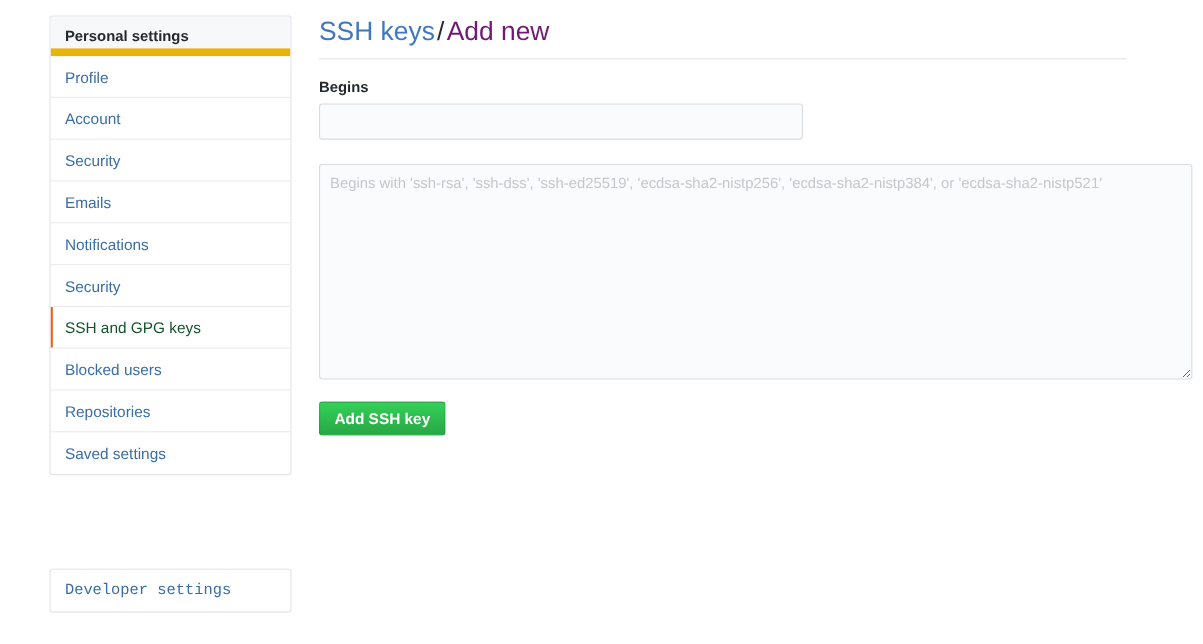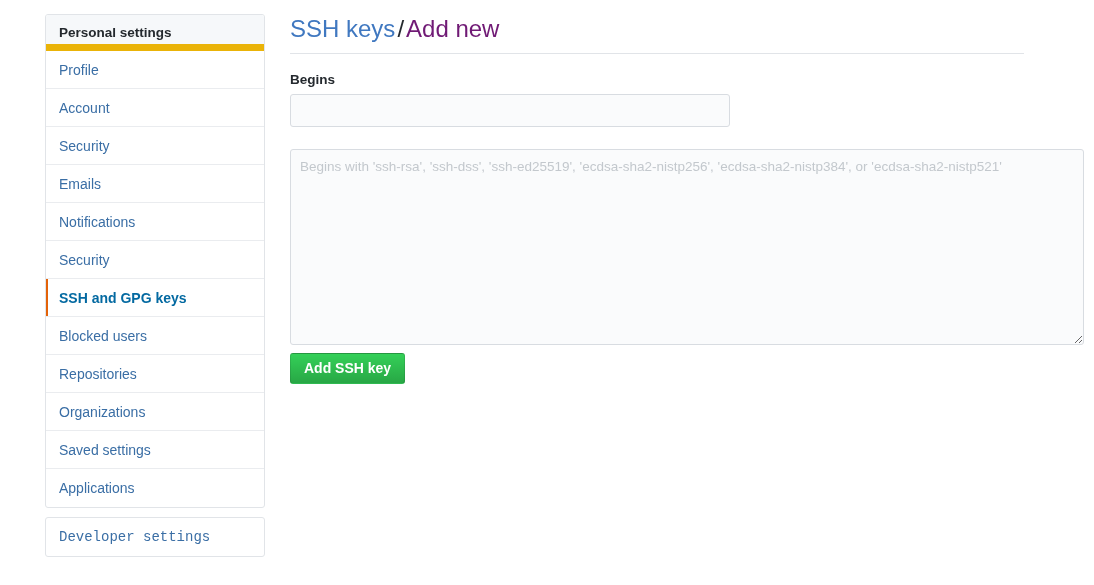--- a/index.html
+++ b/index.html
@@ -50,22 +50,22 @@
     border-bottom: 1px solid #eaecef;
     font-size: 14px;
     color: #3a6ea5;
     cursor: pointer;
     box-sizing: border-box;
     white-space: nowrap;
     overflow: hidden;
   }
   .nav-item:last-child { border-bottom: none; }
   .nav-item.active {
-    color: #0369a1;
-    font-weight: bold;
+    color: #14532d;
+    font-weight: normal;
     padding-left: 13px;
   }
   .nav-item.active::before {
     content: "";
     position: absolute;
     left: -1px;
     top: -1px;
     bottom: -1px;
     width: 3px;
     background: #e36209;
@@ -151,21 +151,21 @@
     color: #24292e;
     resize: vertical;
     outline: none;
     overflow: hidden;
     white-space: nowrap;
   }
   #key-textarea::placeholder {
     color: #c3c8cd;
     opacity: 1;
   }
-  #submit-row { margin-top: 8px; }
+  #submit-row { margin-top: 20px; }
   #add-key-button {
     display: inline-block;
     height: 31px;
     padding: 0 13px;
     border: 1px solid rgba(27,31,35,0.12);
     border-radius: 3px;
     background: linear-gradient(#34d058, #28a745);
     background-color: #2cbe4e;
     color: #ffffff;
     font-family: "Liberation Sans", sans-serif;
@@ -202,27 +202,21 @@
     <div class="nav-item active">
       <span>SSH and GPG keys</span>
     </div>
     <div class="nav-item">
       <span>Blocked users</span>
     </div>
     <div class="nav-item">
       <span>Repositories</span>
     </div>
     <div class="nav-item">
-      <span>Organizations</span>
-    </div>
-    <div class="nav-item">
       <span>Saved settings</span>
-    </div>
-    <div class="nav-item">
-      <span>Applications</span>
     </div>
   </div>
 </div>
 
 <div id="dev-card">
   <div class="nav-card">
     <div class="nav-item">
       <span>Developer settings</span>
     </div>
   </div>

